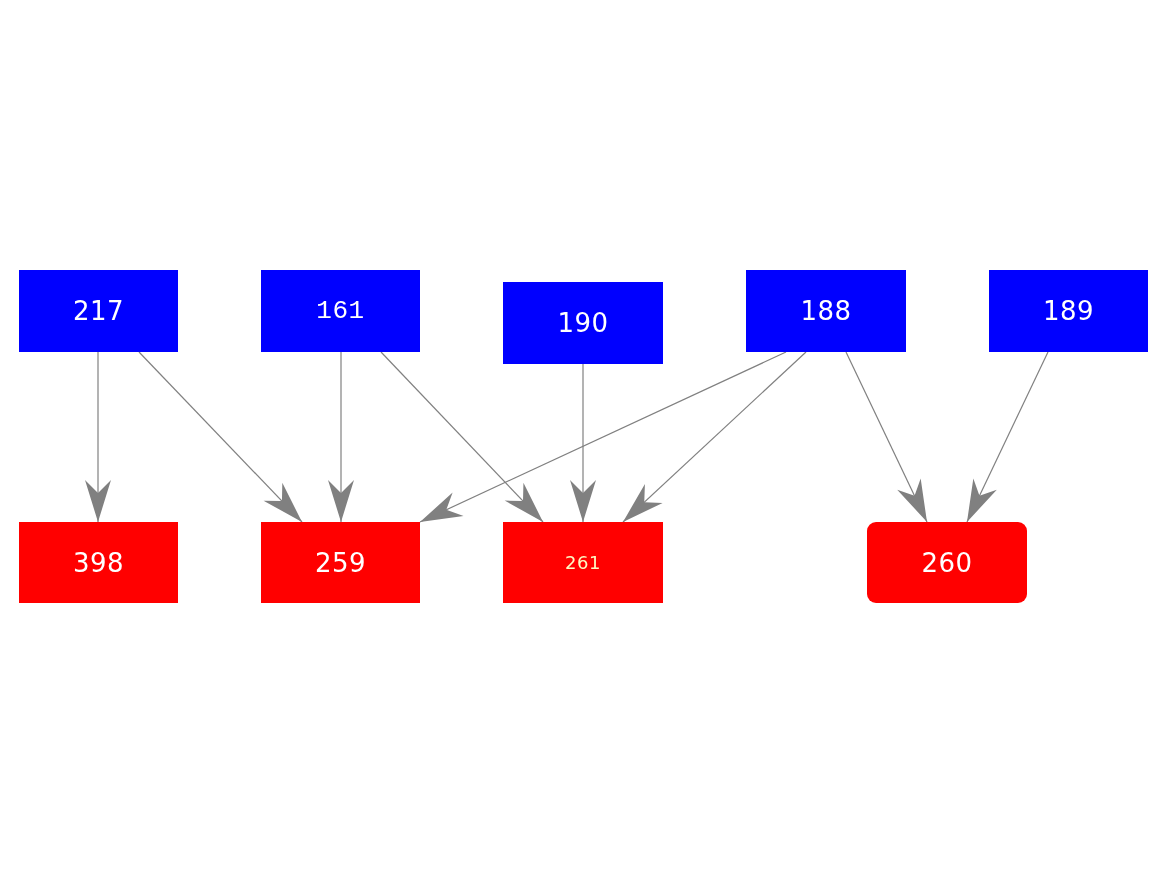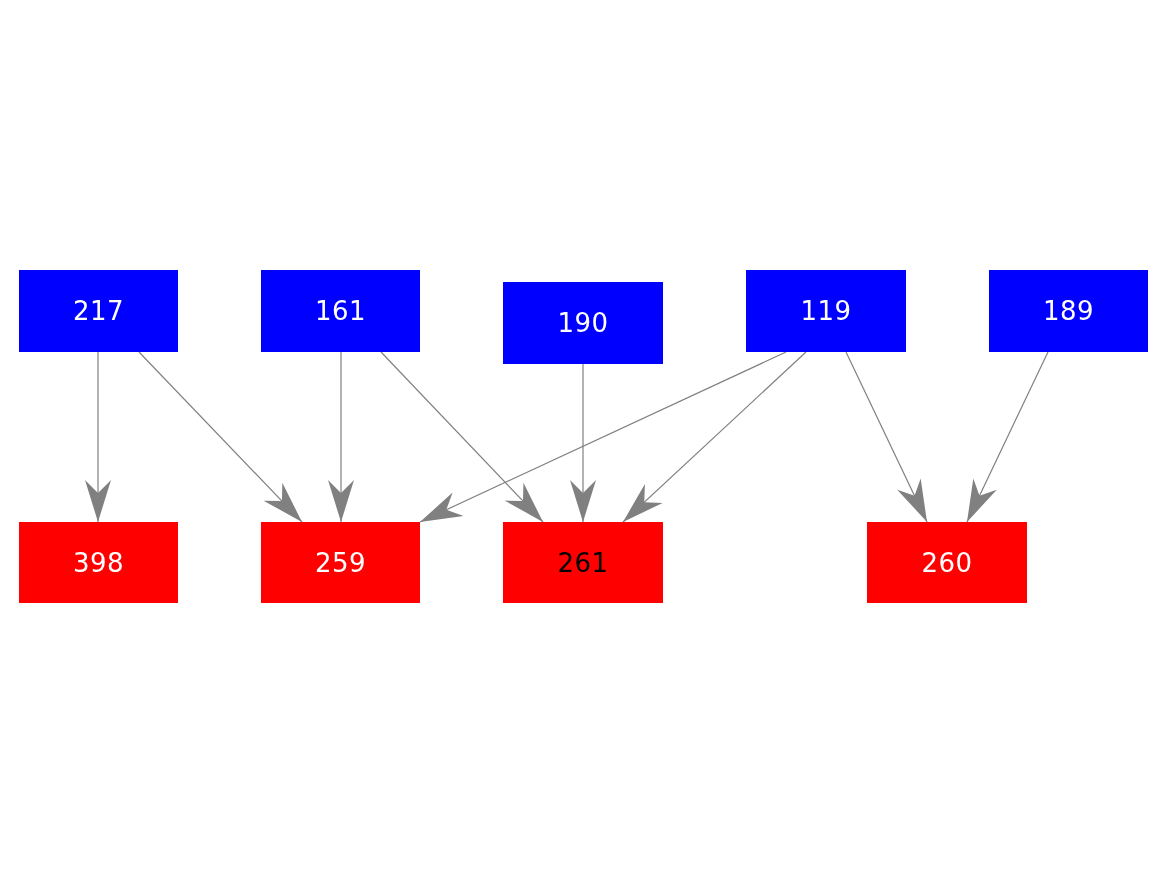--- a/index.html
+++ b/index.html
@@ -85,39 +85,39 @@
       <g>
         <line x1="1048" y1="352" x2="967" y2="522" stroke="#808080" stroke-width="1.2"></line>
         <path d="M 967 522 L 973.33 478.49 L 979.47 495.82 L 996.80 489.68 Z" fill="#808080"></path>
       </g>
     </svg>
 
   <div id="node-layer">
       <div class="node" style="left: 19px; top: 270px; width: 159px; height: 82px; background: rgb(0, 0, 255); color: rgb(255, 255, 255); font-size: 26px;">
         <span class="node-label">217</span>
       </div>
-      <div class="node" style="left: 261px; top: 270px; width: 159px; height: 82px; background: rgb(0, 0, 255); color: rgb(255, 255, 255); font-size: 26px;">
+      <div class="node" style="left: 261px; top: 270px; width: 159px; height: 82px; background: rgb(0, 0, 255); color: rgb(255, 255, 255); font-size: 26px; font-family: Liberation Mono, monospace;">
         <span class="node-label">161</span>
       </div>
       <div class="node" style="left: 503px; top: 270px; width: 160px; height: 82px; background: rgb(0, 0, 255); color: rgb(255, 255, 255); font-size: 26px; margin-top: 12px;">
         <span class="node-label">190</span>
       </div>
       <div class="node" style="left: 746px; top: 270px; width: 160px; height: 82px; background: rgb(0, 0, 255); color: rgb(255, 255, 255); font-size: 26px;">
-        <span class="node-label">119</span>
+        <span class="node-label">188</span>
       </div>
       <div class="node" style="left: 989px; top: 270px; width: 159px; height: 82px; background: rgb(0, 0, 255); color: rgb(255, 255, 255); font-size: 26px;">
         <span class="node-label">189</span>
       </div>
       <div class="node" style="left: 19px; top: 522px; width: 159px; height: 81px; background: rgb(255, 0, 0); color: rgb(255, 255, 255); font-size: 26px;">
         <span class="node-label">398</span>
       </div>
       <div class="node" style="left: 261px; top: 522px; width: 159px; height: 81px; background: rgb(255, 0, 0); color: rgb(255, 255, 255); font-size: 26px; text-align: right;">
         <span class="node-label">259</span>
       </div>
-      <div class="node" style="left: 503px; top: 522px; width: 160px; height: 81px; background: rgb(255, 0, 0); color: #000000; font-size: 26px;">
+      <div class="node" style="left: 503px; top: 522px; width: 160px; height: 81px; background: rgb(255, 0, 0); color: #fef9c3; font-size: 18px;">
         <span class="node-label">261</span>
       </div>
-      <div class="node" style="left: 867px; top: 522px; width: 160px; height: 81px; background: rgb(255, 0, 0); color: rgb(255, 255, 255); font-size: 26px;">
+      <div class="node" style="left: 867px; top: 522px; width: 160px; height: 81px; background: rgb(255, 0, 0); color: rgb(255, 255, 255); font-size: 26px; border-radius: 9px;">
         <span class="node-label">260</span>
       </div>
     </div>
 
 </div>
 
 </body></html>

